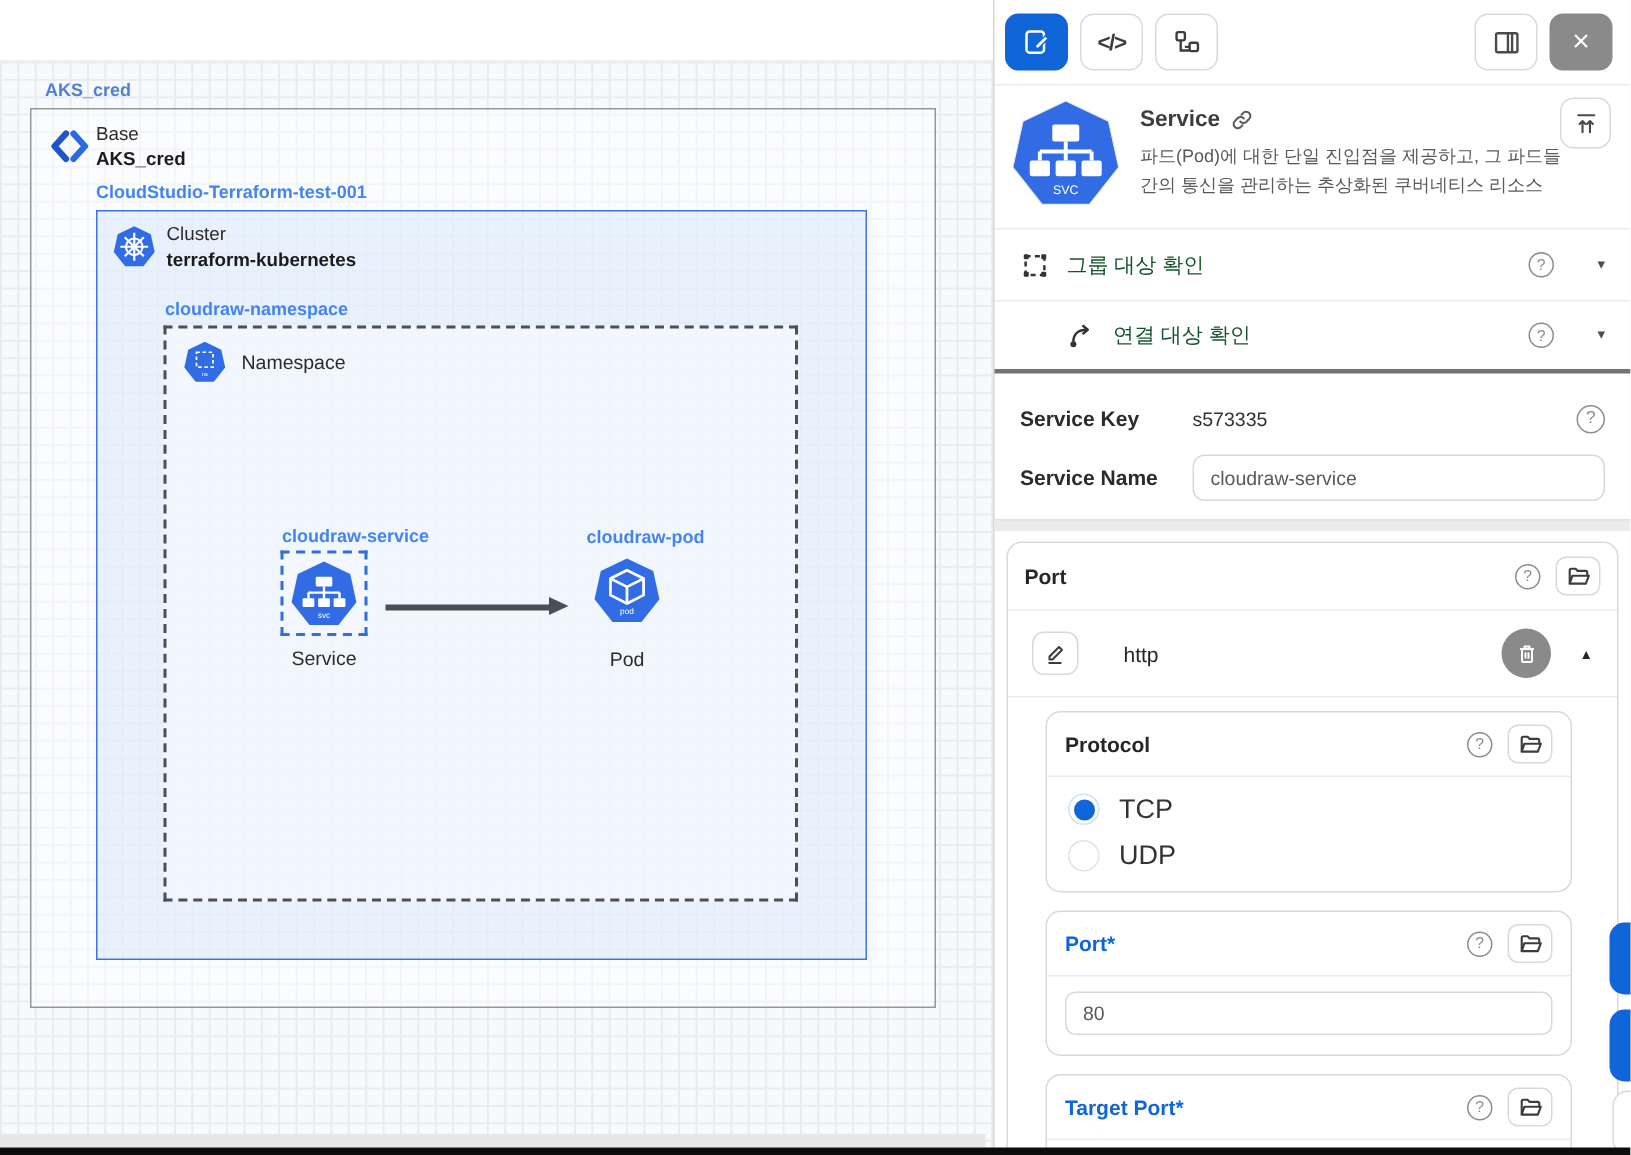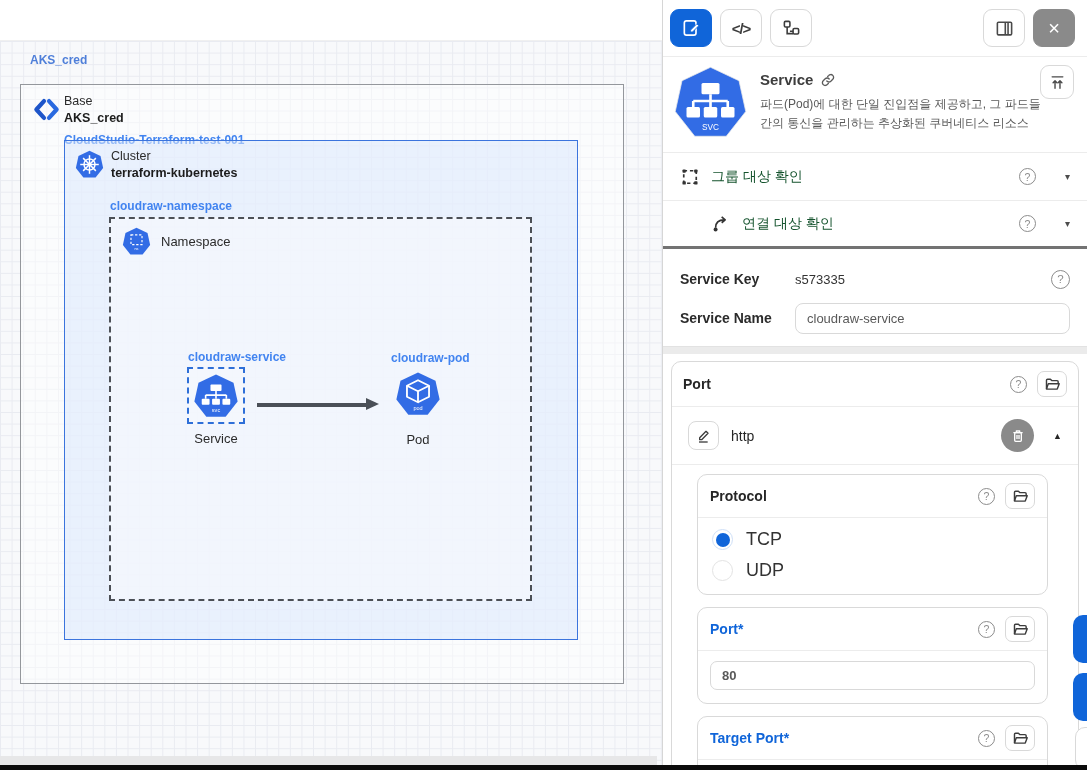--- a/index.html
+++ b/index.html
@@ -10,21 +10,21 @@
   
   .canvas-area { position:absolute; left:0; top:0; width:662px; height:770px; background:#fff; }
   .canvas-grid { position:absolute; left:0; top:40px; right:0; bottom:5px;
     background-color:#f8f9fb;
     background-image:linear-gradient(#e9ebf1 1px,transparent 1px),linear-gradient(90deg,#e9ebf1 1px,transparent 1px);
     background-size:11.6px 11.6px; border-top:1px solid #f0f0f0; }
   .hscrollbar { position:absolute; left:0; top:756px; width:657px; height:9px; background:#e7e7e8; }
 
   .group-label { position:absolute; font-size:12px; font-weight:bold; color:#4f7fd9; white-space:nowrap; }
   .blue-node-label { position:absolute; font-size:12px; font-weight:bold; color:#4284f0; white-space:nowrap; }
-  .outer-box { position:absolute; left:20px; top:84px; width:604px; height:600px;
+  .outer-box { position:absolute; left:20px; top:72px; width:604px; height:600px;
     border:1px solid #94979c; background:rgba(255,255,255,0.45);text-align:right; }
   .cluster-box { position:absolute; left:64px; top:140px; width:514px; height:500px;
     border:1.5px solid #3b74dd; background:rgba(219,232,253,0.55); }
   .ns-box { position:absolute; left:109px; top:217px; width:423px; height:384px;
     border:2px dashed #4b4f56; background:rgba(252,252,254,0.5); }
   .type-label { font-size:12.5px; color:#2b2b2b; }
   .name-label { font-size:12.5px; font-weight:bold; color:#1c1c1c; }
   .hepta-icon { display:block; }
   .svc-selection { position:absolute; left:187px; top:367px; width:58px; height:57px;
     border:2px dashed #2e6fd8; display:flex; align-items:center; justify-content:center; background:rgba(255,255,255,0.2); }
@@ -76,38 +76,38 @@
   .card-header { display:flex; align-items:center; padding:9px 11px; }
   .card-title { font-size:14px; font-weight:bold; color:#262626; }
   .card-title.blue { color:#1065d9; }
   .icon-btn { width:30px; height:26px; border:1px solid #d9d9d9; border-radius:7px; background:#fff;
     display:flex; align-items:center; justify-content:center; margin-left:10px; cursor:pointer; flex:none; }
   .card-divider { height:1px; background:#ececec; }
 
   .http-row { display:flex; align-items:center; padding:12px 16px; }
   .edit-sq-btn { width:31px; height:29px; border:1px solid #d9d9d9; border-radius:8px; background:#fff;
     display:flex; align-items:center; justify-content:center; cursor:pointer; }
-  .http-name { margin-left:12px; font-size:14px; color:#262626; }
+  .http-name { margin-left:30px; font-size:14px; color:#262626; }
   .trash-btn { width:33px; height:33px; border-radius:50%; background:#8a8a8a; border:none;
     display:flex; align-items:center; justify-content:center; cursor:pointer; }
   .caret-up { font-size:9px; color:#262626; margin-left:19px; cursor:pointer; }
 
   .card-body { padding:9px 30px 14px 25px; }
   .sub-card { margin-top:12px; }
   .sub-card:first-child { margin-top:0;text-align:center; }
   .radio-group { padding:9px 14px 13px 14px; }
   .radio-row { display:flex; align-items:center; gap:13px; margin-top:10px; cursor:pointer; }
   .radio-row:first-child { margin-top:2px; }
   .radio { width:21px; height:21px; border-radius:50%; border:1.5px solid #e3e3e3; background:#fff;
     display:flex; align-items:center; justify-content:center; flex:none; }
   .radio.checked { border-color:#cfe0f7; }
   .radio.checked::after { content:""; width:14px; height:14px; border-radius:50%; background:#1065d9; }
   .radio-label { font-size:18px; color:#333; }
   .field-wrap { padding:10px 12px 13px 12px; }
-  .field-input { width:100%; height:29px; border-radius:7px;font-weight:bold; }
+  .field-input { width:100%; height:29px; border-radius:7px; }
 
   
   .edge-fab { position:absolute; width:48px; height:48px; border-radius:10px; background:#1065d9;
     color:#fff; display:flex; align-items:center; justify-content:center; }
   .edge-fab.white { background:#fff; border:1px solid #d9d9d9; color:#555; }
 
   .bottom-bar { position:absolute; left:0; bottom:0; width:1087px; height:5px; background:#0c0c0c; z-index:50; }
 </style>
 </head>
 <body>

